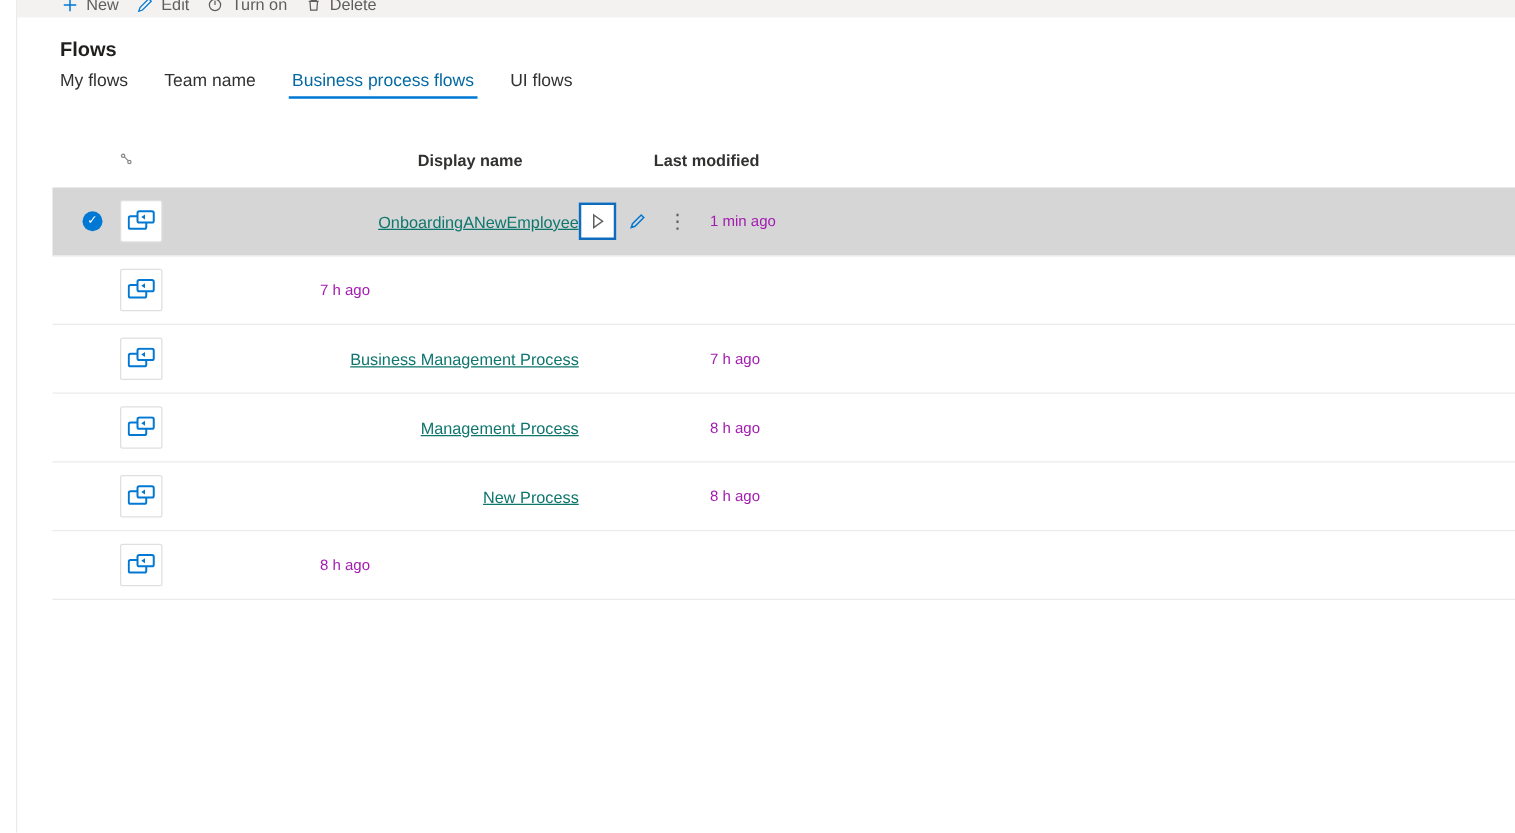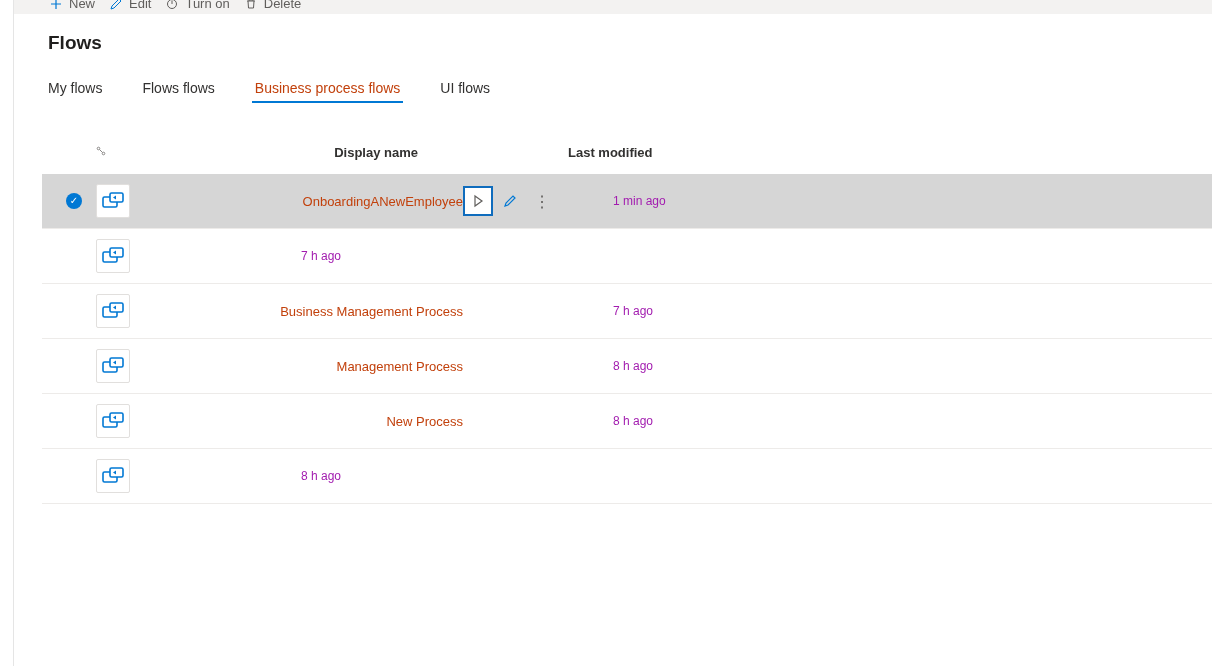--- a/index.html
+++ b/index.html
@@ -58,44 +58,43 @@
     .content {
       position: absolute;
       left: 14px;
       right: 0;
       top: 14px;
       bottom: 0;
       background: #fff;
       padding-top: 18px;
     }
     .page-title {
-      font-size: 19px;
+      font-size: 16px;
       font-weight: 600;
       color: #201f1e;
       padding-left: 34px;
-      margin-bottom: 20px;
     }
     .tabs {
       display: flex;
       align-items: center;
-      gap: 40px;
+      gap: 29px;
       padding-left: 34px;
       border-bottom: 0;
       margin-bottom: 28px;
     }
     .tab {
       font-size: 14px;
       color: #323130;
       padding: 6px 0;
       cursor: pointer;
       position: relative;
     }
     .tab.active {
       font-weight: 400;
-      color: #c2410c;
+      color: #0369a1;
     }
     .tab.active::after {
       content: "";
       position: absolute;
       bottom: -1px;
       left: -3px;
       right: -3px;
       height: 2px;
       background: #0078d4;
     }
@@ -106,35 +105,36 @@
       display: flex;
       align-items: center;
       height: 44px;
       padding-left: 24px;
     }
     .col-check { width: 30px; flex-shrink: 0; }
     .col-icon { width: 55px; flex-shrink: 0; display: flex; align-items: center; justify-content: flex-start; }
     .col-link { width: 10px; flex-shrink: 0; display: flex; align-items: center; justify-content: center; color:#605e5c; font-size:12px;}
     .col-name { width: 312px; flex-shrink: 0; font-size: 13px; color: #323130; font-weight: 600; padding-left: 18px; text-align: right;}
     .col-actions { width: 105px; flex-shrink: 0; display:flex; align-items:center; gap:2px;}
-    .col-modified { flex: 1; font-size: 13px; color: #323130; font-weight: 600; margin-left: 45px; }
+    .col-modified { flex: 1; font-size: 13px; color: #323130; font-weight: 600; }
     .table-row {
       display: flex;
       align-items: center;
       height: 55px;
       border-bottom: 1px solid #edebe9;
       padding-left: 24px;
     }
     .table-row.selected {
       background: #d6d6d6;
     }
     .table-row .col-name {
       font-weight: 400;
       font-size: 13px;
-      color: #c2410c;
+      color: #0f766e;
+      text-decoration: underline;
     }
     .table-row .col-modified {
       font-weight: 400;
       font-size: 12px;
       color: #a21caf;
     }
     .check-circle {
       width: 16px;
       height: 16px;
       border-radius: 50%;
@@ -218,21 +218,21 @@
     </span>
     <span>Delete</span>
   </div>
 </div>
 
 <div class="content">
   <h1 class="page-title">Flows</h1>
 
   <div class="tabs">
     <div class="tab">My flows</div>
-    <div class="tab">Flows flows</div>
+    <div class="tab">Team name</div>
     <div class="tab active">Business process flows</div>
     <div class="tab">UI flows</div>
   </div>
 
   <div class="table-container">
     <div class="table-header">
       <div class="col-check"></div>
       <div class="col-link">
         <span class="link-icon">
           <svg width="12" height="12" viewBox="0 0 12 12">

